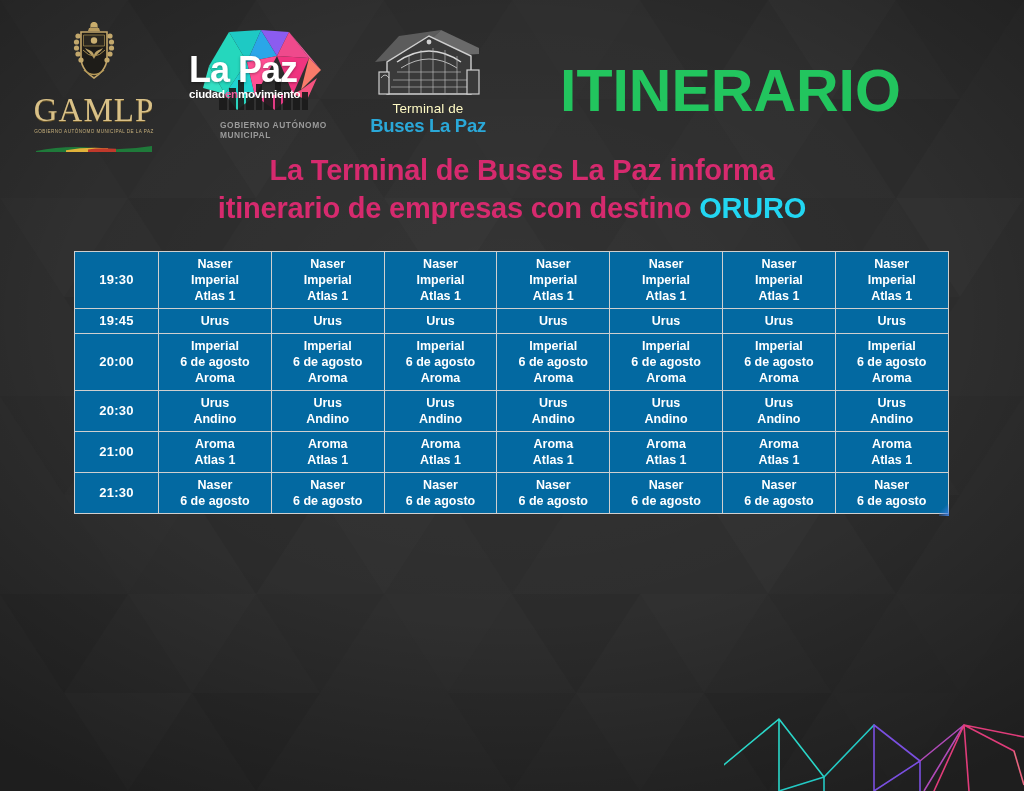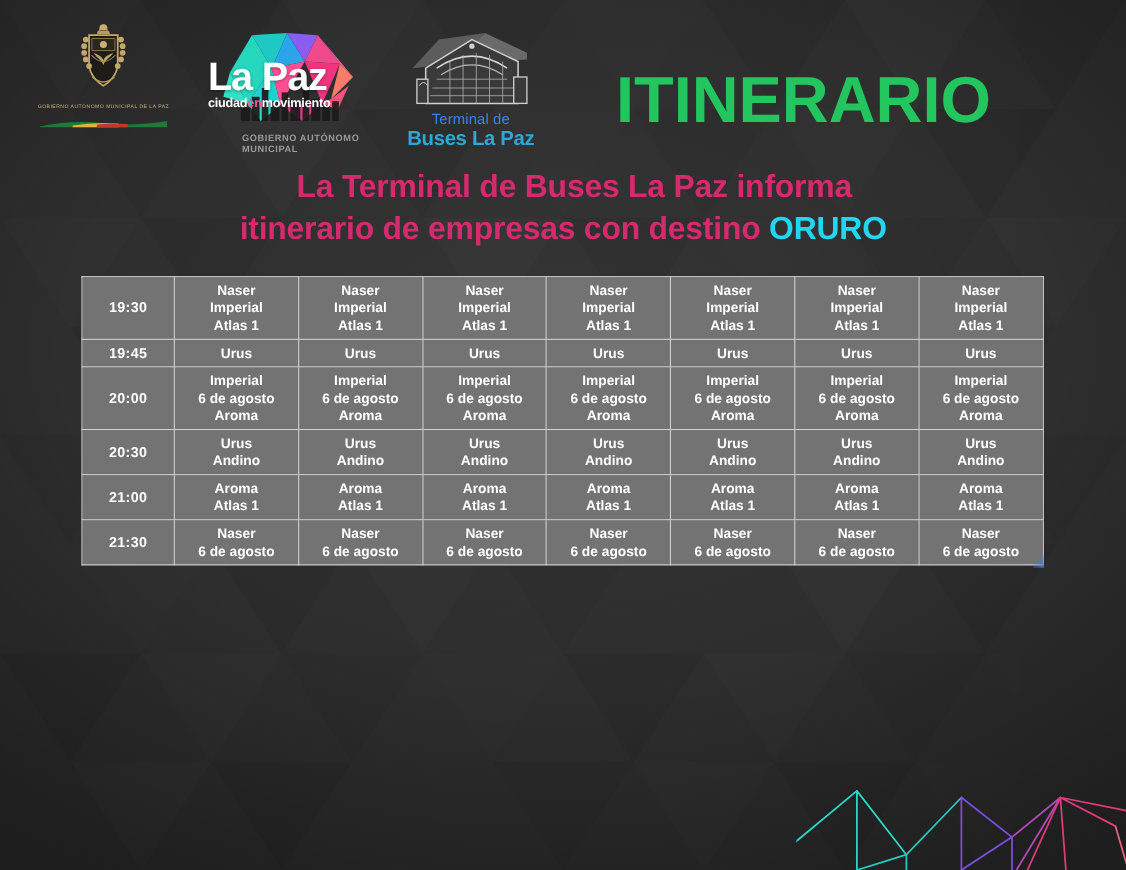--- a/index.html
+++ b/index.html
@@ -43,21 +43,21 @@
   .lapaz .lp-tag{
     position:absolute;left:0;right:0;top:66px;z-index:3;
     font-size:11.5px;font-weight:bold;letter-spacing:-.2px;color:#fff;
   }
   .lapaz .lp-tag i{font-style:normal;color:#f05fa0;}
   .lapaz .lp-foot{color:#9a9a9a;font-size:8.4px;font-weight:bold;letter-spacing:.55px;margin-top:2px;margin-left:40px;}
 
   
   .terminal{position:absolute;left:360px;top:28px;width:136px;height:116px;text-align:center;}
   .terminal .bld{width:122px;height:70px;margin:0 auto;}
-  .terminal .t1{color:#3b82f6;font-size:13.5px;margin-top:3px;letter-spacing:.1px;text-align:center;}
+  .terminal .t1{color:#fef9c3;font-size:13.5px;margin-top:3px;letter-spacing:.1px;text-align:center;}
   .terminal .t2{color:#2aa8d8;font-size:18.5px;font-weight:bold;letter-spacing:-.3px;line-height:1.05;}
 
   
   .itinerario{
     position:absolute;left:560px;top:62px;width:440px;
     color:#22c55e;font-weight:bold;font-size:59px;letter-spacing:0px;line-height:1;
     text-align:left;
   }
 
   
@@ -65,21 +65,21 @@
   .subtitle .l1{font-size:29px;font-weight:bold;letter-spacing:-.2px;line-height:1.25;margin-left:20px;}
   .subtitle .l2{font-size:29px;font-weight:bold;letter-spacing:-.2px;line-height:1.25;margin-top:2px;}
   .subtitle .dest{color:#22d6f2;}
 
   
   .tablewrap{position:absolute;left:74px;top:251px;width:874px;}
   table.sched{border-collapse:collapse;width:874px;table-layout:fixed;
     border:1px solid #d8d8d8;background:#262626;}
   table.sched td{
     border:1px solid #cfcfcf;color:#ffffff;text-align:center;font-weight:bold;
-    font-size:12.5px;line-height:16px;padding:4px 2px;background:#737373;
+    font-size:12.5px;line-height:16px;padding:4px 2px;background:#0369a1;
   }
   table.sched td.timecell{font-size:13px;letter-spacing:.3px;}
   col.timecol{width:84px;}
   col.datacol{width:112.8px;}
   .cellline{display:block;}
   .tbl-accent{position:absolute;right:-1px;bottom:-2px;width:10px;height:12px;
     background:linear-gradient(135deg,rgba(40,120,220,0) 35%,#3d7fe0 100%);}
 
   
   .deco{position:absolute;right:0;bottom:0;width:300px;height:110px;}
@@ -188,20 +188,21 @@
             <circle cx="20" cy="42" r="2.6"></circle>
             <circle cx="49" cy="18" r="2.6"></circle>
               <circle cx="50.5" cy="24" r="2.6"></circle>
             <circle cx="50.5" cy="30" r="2.6"></circle>
               <circle cx="49" cy="36" r="2.6"></circle>
             <circle cx="46" cy="42" r="2.6"></circle>
           </g>
           <path d="M23 52 q10 9 20 0" stroke="#b49857" stroke-width="1.4" fill="none"></path>
         </svg>
       </div>
+      <div class="gtxt">GAMLP</div>
       <div class="gsub">GOBIERNO AUTÓNOMO MUNICIPAL DE LA PAZ</div>
       <div class="swoosh">
         <svg viewBox="0 0 116 7" width="116" height="7" xmlns="http://www.w3.org/2000/svg">
           <path d="M0 6 Q30 0 58 3 Q86 6 116 1 L116 7 L0 7 Z" fill="#1f7a3a"></path>
           <path d="M30 5.2 Q50 1.6 72 3.2 L72 7 L30 7 Z" fill="#e0b23a"></path>
           <path d="M52 4.4 Q64 2.4 80 3.8 L80 7 L52 7 Z" fill="#c0392b"></path>
         </svg>
       </div>
     </div>
 

